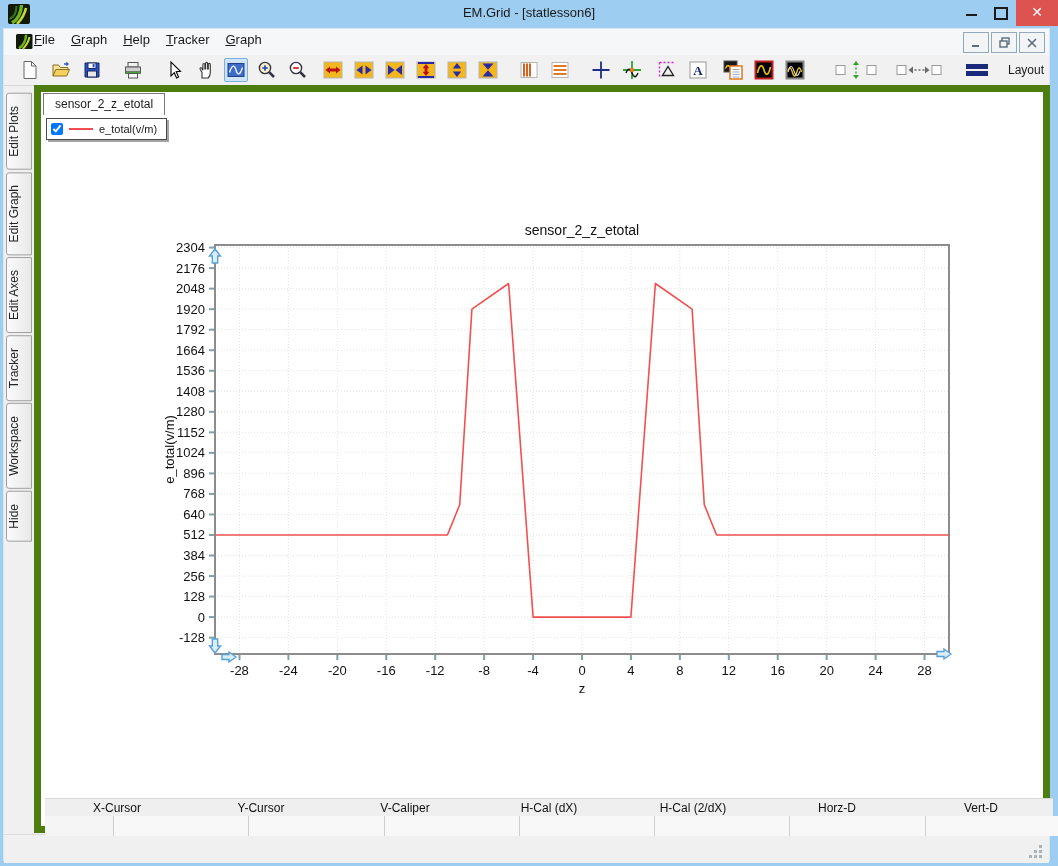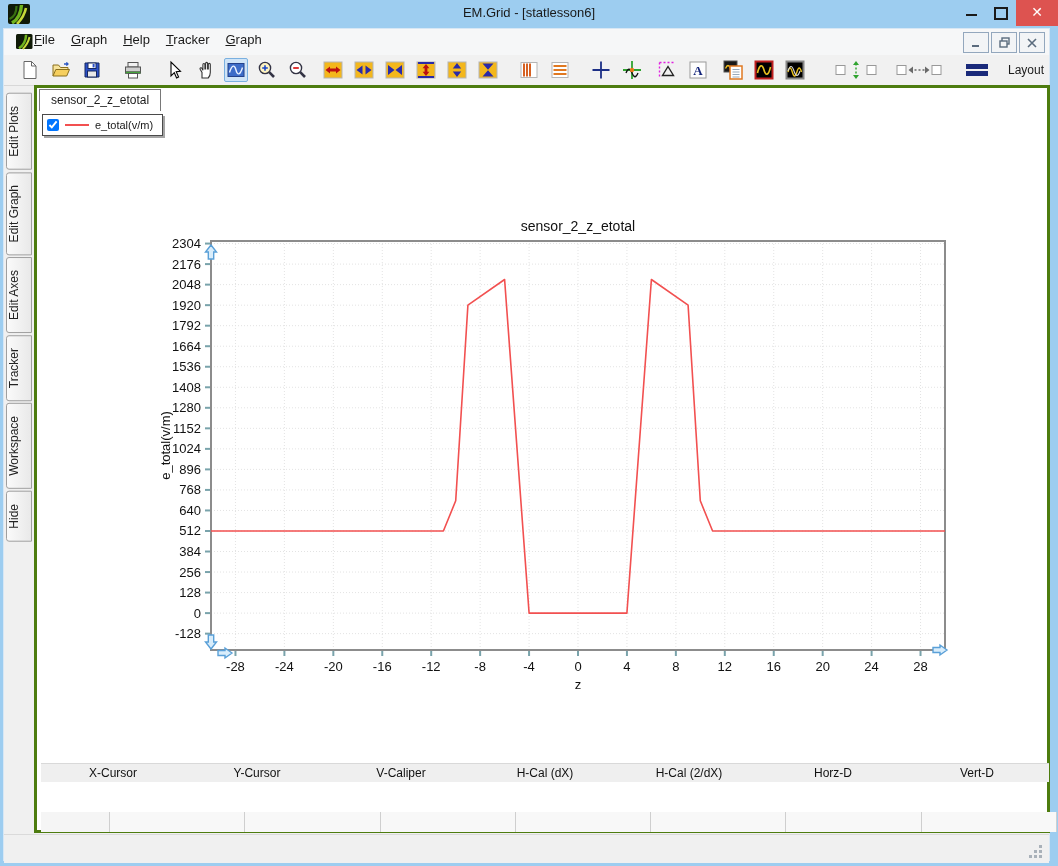--- a/index.html
+++ b/index.html
@@ -44,41 +44,41 @@
   #layout-caret{width:0;height:0;border-left:4px solid transparent;border-right:4px solid transparent;border-top:4px solid #333;margin-top:2px;}
 
   
   #sidestrip{left:0;top:57px;width:30px;height:748px;background:#f0f0f0;display:flex;flex-direction:column;align-items:flex-start;padding-top:6px;box-sizing:border-box;}
   .side-tab{writing-mode:vertical-rl;transform:rotate(180deg);margin:1px 0 1px 2px;width:26px;
             padding:12px 0;text-align:center;font-size:12px;color:#222;
             background:linear-gradient(90deg,#e9e9e9,#fafafa);border:1px solid #9f9f9f;border-radius:0 3px 3px 0;
             box-sizing:border-box;}
 
   
-  #content{left:30px;top:56px;width:1016px;height:748px;background:#fff;border:3px solid #4d7c0f;box-sizing:border-box;}
+  #content{left:30px;top:56px;width:1016px;height:748px;background:#fff;border:7px solid #4d7c0f;box-sizing:border-box;}
   #doc-tab{left:2px;top:1px;height:21px;padding:0 11px;line-height:20px;font-size:12px;background:#fff;
            border:1px solid #787878;border-bottom:none;z-index:3;}
   #legend{left:5px;top:26px;height:20px;display:flex;align-items:center;gap:6px;padding:0 9px 0 4px;
           background:#fff;border:1px solid #4a4a4a;box-shadow:2px 2px 0 rgba(90,90,90,.55);z-index:3;font-size:11px;}
   #legend input{width:12px;height:12px;margin:0;}
   #legend-line{width:24px;height:0;border-top:2px solid #f25050;}
 
   #chart-svg{left:0;top:0;z-index:1;}
   .grid{stroke:#e3e3e3;stroke-width:1;stroke-dasharray:1 2;fill:none;}
   .frame{fill:none;stroke:#8c8c8c;stroke-width:2;}
   .tickmark{stroke:#79a3ab;stroke-width:2;}
   .ticklabel{font-family:"Liberation Sans",sans-serif;font-size:13px;fill:#111;}
   .xtick{text-anchor:middle;}
   .ytick{text-anchor:end;}
   .chart-title{font-family:"Liberation Sans",sans-serif;font-size:14px;fill:#111;text-anchor:middle;}
   .axis-label{font-family:"Liberation Sans",sans-serif;font-size:13px;fill:#111;text-anchor:middle;}
   .handle{fill:#d9edfb;stroke:#5aa0d8;stroke-width:1.4;}
 
   
-  #readout-headers{left:4px;top:675px;width:1008px;height:18px;background:#efefef;border-top:1px solid #d9d9d9;
+  #readout-headers{left:4px;top:706px;width:1008px;height:18px;background:#efefef;border-top:1px solid #d9d9d9;
                    display:flex;align-items:center;z-index:2;}
   .ro-head{flex:1 1 0;text-align:center;font-size:12px;color:#111;}
   #readout-cells{left:4px;top:724px;width:1016px;height:20px;background:#f5f5f5;display:flex;z-index:2;padding-left:68px;box-sizing:border-box;}
   .ro-cell{flex:1 1 0;border-left:1px solid #cfcfcf;background:#f8f8f8;font-size:11px;line-height:20px;padding-left:4px;color:#333;}
   .ro-cell:last-child{border-right:1px solid #cfcfcf;}
 
   
   #statusbar{left:0;top:805px;width:100%;height:28px;background:#f0f0f0;border-top:1px solid #dadada;}
   #resize-grip{right:6px;bottom:4px;}
 </style>

